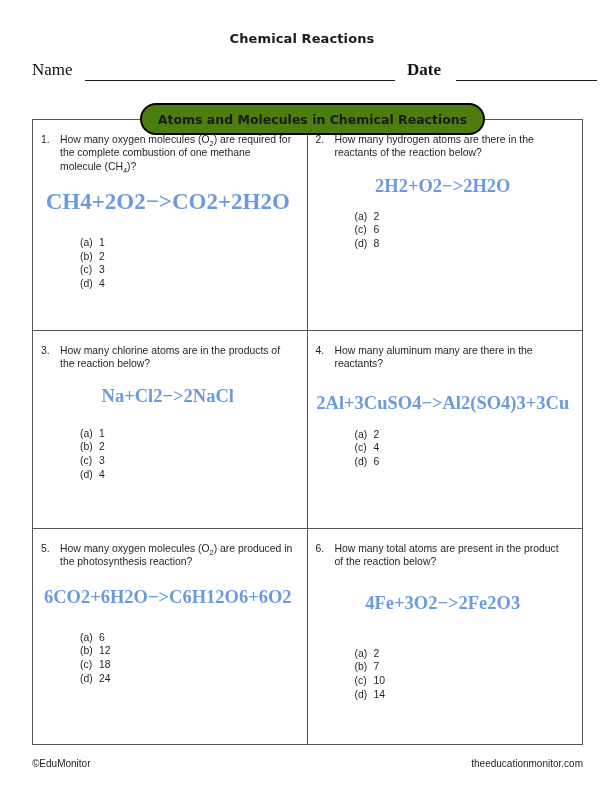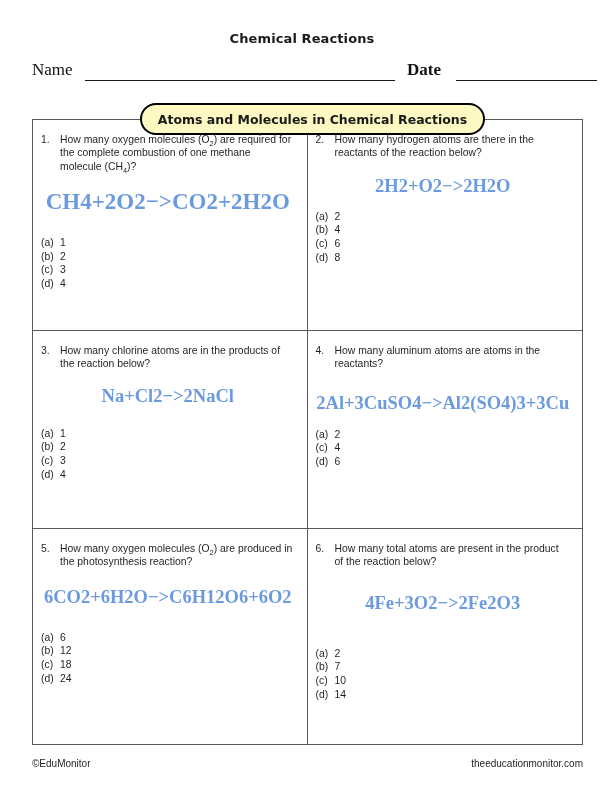--- a/index.html
+++ b/index.html
@@ -59,21 +59,21 @@
   
   .section-badge {
     position: absolute;
     left: 140px;
     top: 103px;
     width: 345px;
     height: 32px;
     box-sizing: border-box;
     border: 2px solid #000000;
     border-radius: 18px;
-    background: #fef9c3;
+    background: #4d7c0f;
     z-index: 5;
     display: flex;
     align-items: center;
     justify-content: center;
     font-family: "DejaVu Sans", sans-serif;
     font-weight: bold;
     font-size: 12.5px;
     color: #1a1a1a;
   }
 
@@ -139,21 +139,21 @@
     white-space: nowrap;
   }
   .eq-lg { font-size: 18.5px; }
   .eq-md { font-size: 23px; }
 
   .options {
     font-size: 10.4px;
     line-height: 13.6px;
     color: #231f20;
   }
-  .opt-line { white-space: nowrap; }
+  .opt-line { white-space: nowrap; margin-left: 39px; }
   .opt-key { display: inline-block; min-width: 19px; }
 
   
   .eq-m-a   { margin-top: 16px; }
   .eq-m-b   { margin-top: 16px; text-align: center; }
   .eq-m-c   { margin-top: 15px; }
   .eq-m-d   { margin-top: 22px; }
   .eq-m-e   { margin-top: 18px; }
   .eq-m-f   { margin-top: 24px; }
 
@@ -212,21 +212,20 @@
     </div>
 
     <div class="cell">
       <div class="q-head">
         <span class="q-num">2.</span>
         <span class="q-text">How many hydrogen atoms are there in the reactants of the reaction below?</span>
       </div>
       <div class="equation eq-lg eq-m-b">2H2+O2−&gt;2H2O</div>
       <div class="options op-m-b">
         <div class="opt-line"><span class="opt-key">(a)</span><span>2</span></div>
-        <div class="opt-line"><span class="opt-key">(b)</span><span>4</span></div>
         <div class="opt-line"><span class="opt-key">(c)</span><span>6</span></div>
         <div class="opt-line"><span class="opt-key">(d)</span><span>8</span></div>
       </div>
     </div>
   </div>
 
   <div class="grid-row row-2">
 
     <div class="cell">
       <div class="q-head">
@@ -238,21 +237,21 @@
         <div class="opt-line"><span class="opt-key">(a)</span><span>1</span></div>
         <div class="opt-line"><span class="opt-key">(b)</span><span>2</span></div>
         <div class="opt-line"><span class="opt-key">(c)</span><span>3</span></div>
         <div class="opt-line"><span class="opt-key">(d)</span><span>4</span></div>
       </div>
     </div>
 
     <div class="cell">
       <div class="q-head">
         <span class="q-num">4.</span>
-        <span class="q-text">How many aluminum atoms are atoms in the reactants?</span>
+        <span class="q-text">How many aluminum many are there in the reactants?</span>
       </div>
       <div class="equation eq-lg eq-m-d">2Al+3CuSO4−&gt;Al2(SO4)3+3Cu</div>
       <div class="options op-m-d">
         <div class="opt-line"><span class="opt-key">(a)</span><span>2</span></div>
         <div class="opt-line"><span class="opt-key">(c)</span><span>4</span></div>
         <div class="opt-line"><span class="opt-key">(d)</span><span>6</span></div>
       </div>
     </div>
   </div>
 

